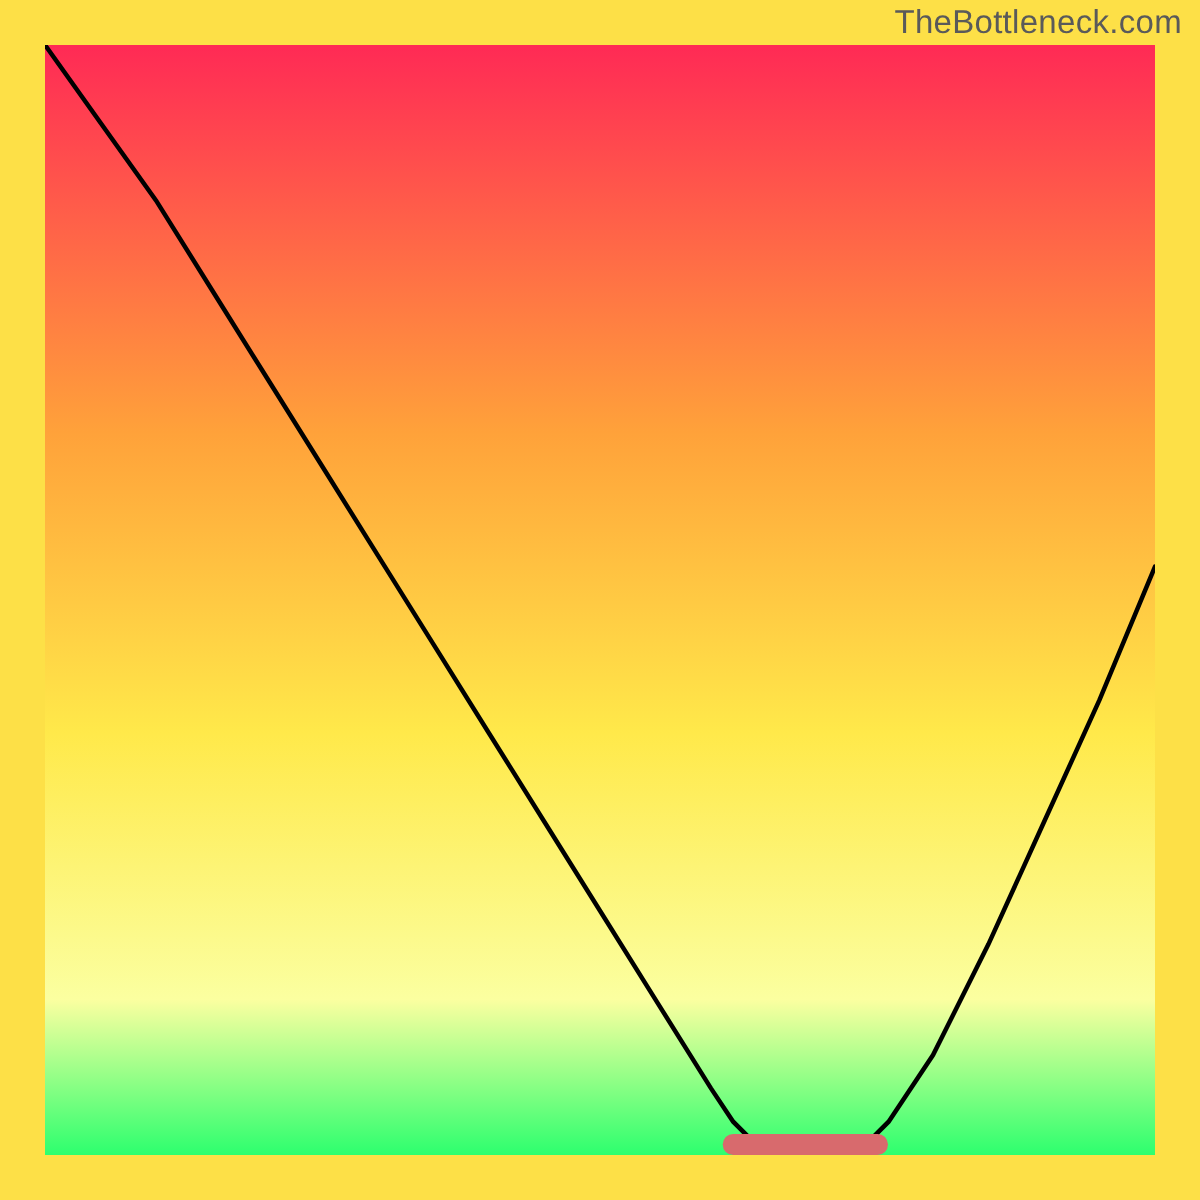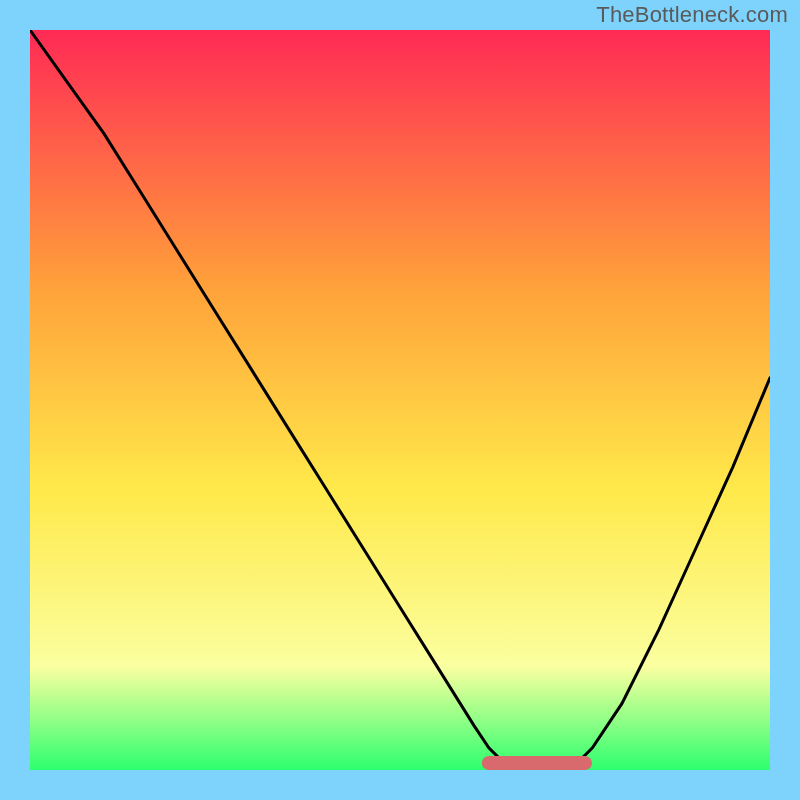--- a/index.html
+++ b/index.html
@@ -9,21 +9,21 @@
     height: 800px;
     background: #000;
     overflow: hidden;
   }
   .frame {
     position: absolute;
     left: 0;
     top: 0;
     width: 800px;
     height: 800px;
-    background: #7dd3fc;
+    background: #fde047;
     text-align: right;
   }
   .attribution {
     position: absolute;
     top: 2px;
     right: 12px;
     color: #5a5a5a;
     font-family: Arial, Helvetica, sans-serif;
     font-size: 22px;
     letter-spacing: 0.2px;

